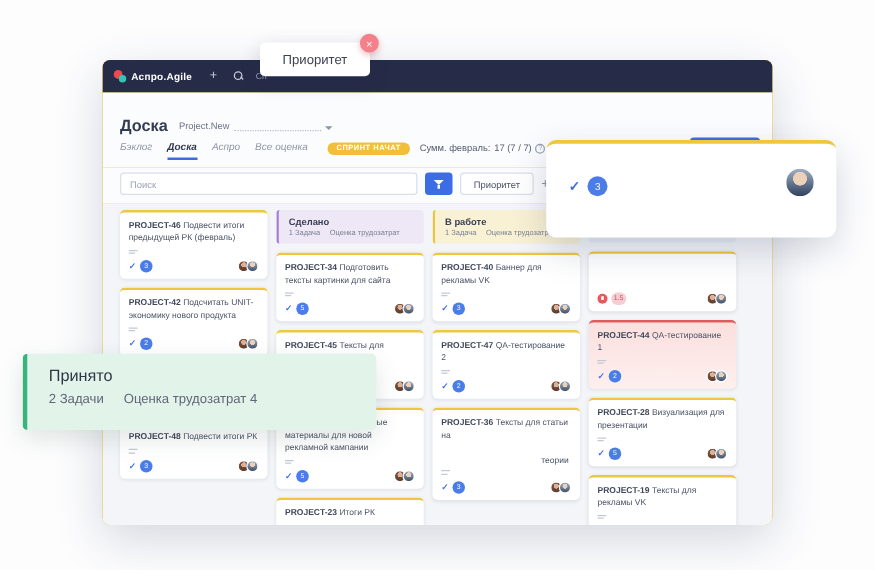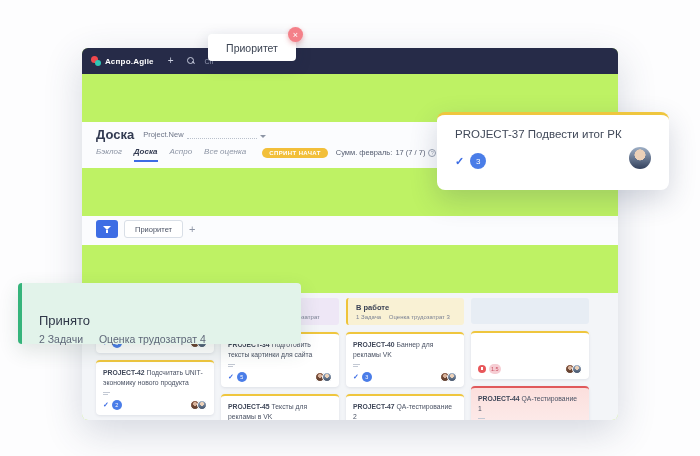--- a/index.html
+++ b/index.html
@@ -1,22 +1,22 @@
 <!DOCTYPE html>
 <html><head>
 <meta charset="utf-8">
 <style>
   * { margin:0; padding:0; box-sizing:border-box; }
   html,body { width:700px; height:456px; overflow:hidden; }
   body { background:#fdfdfe; font-family:"Liberation Sans", sans-serif; position:relative; }
 
   
   .window { position:absolute; left:82px; top:48px; width:536px; height:372px;
-    background:#bef264; border-radius:6px; overflow:hidden;
-    box-shadow:0 12px 38px rgba(50,65,100,.20); display:flex; flex-direction:column;gap:48px; }
+    background:#eab308; border-radius:6px; overflow:hidden;
+    box-shadow:0 12px 38px rgba(50,65,100,.20); display:flex; flex-direction:column; }
 
   
   .navbar { height:26px; background:#262b48; display:flex; align-items:center; padding:0 9px; flex:none; }
   .logo { display:flex; align-items:center; gap:4px; }
   .logo-icon { width:10px; height:10px; position:relative; }
   .logo-icon::before { content:""; position:absolute; left:0; top:0; width:7px; height:7px; border-radius:50% 50% 0 50%; background:#f0484d; }
   .logo-icon::after { content:""; position:absolute; right:0; bottom:0; width:6px; height:6px; border-radius:50%; background:#2fc6b5; }
   .logo-text { color:#fff; font-size:8px; font-weight:bold; letter-spacing:.2px; }
   .nav-plus { color:#cdd2e2; font-size:10px; margin-left:14px; line-height:1; }
   .nav-search { margin-left:13px; position:relative; width:8px; height:8px; }
@@ -36,21 +36,21 @@
   .chat-icon::after { content:""; position:absolute; left:1.5px; top:6px; border-left:2px solid transparent; border-right:2px solid transparent; border-top:2px solid #c6cbdd; }
   .grid-icon { width:8px; height:8px; }
   .grid-icon::before { content:""; position:absolute; left:0; top:0; width:1.6px; height:1.6px; border-radius:50%; background:#c6cbdd;
     box-shadow:3px 0 0 #c6cbdd,6px 0 0 #c6cbdd,0 3px 0 #c6cbdd,3px 3px 0 #c6cbdd,6px 3px 0 #c6cbdd,0 6px 0 #c6cbdd,3px 6px 0 #c6cbdd,6px 6px 0 #c6cbdd; }
   .nav-badge { position:absolute; top:-4px; right:-5px; min-width:8px; height:8px; padding:0 1.5px;
     background:#3f6ce0; color:#fff; font-size:5px; border-radius:4px; display:flex; align-items:center; justify-content:center; }
   .avatar-nav { width:15px; height:15px; border-radius:3px;
     background:radial-gradient(circle at 50% 34%, #ecd1b8 0 29%, rgba(0,0,0,0) 31%), linear-gradient(#9fb0c6,#32405c); }
 
   
-  .toolbar { background:#fbfcfe; padding:4px 14px 0; flex:none; position:relative; }
+  .toolbar { background:#fbfcfe; padding:18px 14px 0; flex:none; position:relative; }
   .tb-row1 { display:flex; align-items:center; height:16px; }
   .page-title { font-size:13px; font-weight:700; color:#333b52; }
   .project-select { margin-left:9px; display:flex; align-items:flex-end; gap:3px; cursor:pointer; }
   .project-name { font-size:7.5px; color:#6d7487; }
   .project-dots { display:inline-block; width:70px; border-bottom:1px dotted #b9c0cc; height:7px; }
   .chev-down { width:0; height:0; border-left:3px solid transparent; border-right:3px solid transparent; border-top:3px solid #8d95a5; margin-bottom:1px; }
   .create-btn { position:absolute; top:36px; right:10px; background:#3d6de4; color:#fff; font-size:8px;
     padding:4px 13px; border:none; border-radius:3px; font-family:inherit; }
   .tb-row2 { display:flex; align-items:center; margin-top:5px; padding-bottom:6px; }
   .tabs { display:flex; gap:12px;font-style:italic; }
@@ -125,21 +125,21 @@
   .preview-footer { display:flex; justify-content:space-between; align-items:center; margin-top:13px; }
   .preview-est { display:flex; align-items:center; gap:6px; }
   .preview-check { color:#3d6de4; font-size:11px; font-weight:bold; }
   .preview-badge { width:16px; height:16px; border-radius:50%; background:#4a7de8; color:#fff; font-size:8px;
     display:flex; align-items:center; justify-content:center; }
   .preview-avatar { width:22px; height:22px; border-radius:50%; margin-top:-6px;
     background:radial-gradient(circle at 50% 36%, #ecd1b8 0 30%, rgba(0,0,0,0) 32%), linear-gradient(#9fb0c6,#32405c); }
   .accepted-panel { position:absolute; left:18px; top:283px; width:283px; height:61px; background:#e2f3ea;
     border-left:4px solid #35b47b; border-radius:4px; box-shadow:0 7px 20px rgba(40,80,60,.14); z-index:25;
     padding:10px 17px; }
-  .accepted-title { font-size:13px; color:#2f3748; font-weight:500;margin-top:20px; }
+  .accepted-title { font-size:13px; color:#2f3748; font-weight:500; }
   .accepted-meta { font-size:10.5px; color:#5f6779; margin-top:5px; }
   .accepted-meta .m2 { margin-left:13px; }
 </style>
 </head>
 <body>
 
 <div class="window">
 
   <div class="navbar">
     <div class="logo">
@@ -171,20 +171,21 @@
       <span class="sprint-badge">СПРИНТ НАЧАТ</span>
       <span class="summary">
         <span>Сумм. февраль:</span>
         <span>17 (7 / 7)</span>
         <span class="info-icon">?</span>
       </span>
     </div>
   </div>
 
   <div class="filter-row">
+    <input class="search-input" placeholder="Поиск" style="">
     <button class="filter-btn">
       <i class="f-top"></i>
         <i class="f-stem"></i>
     </button>
     <button class="chip">Приоритет</button>
     <button class="plus-btn">+</button>
   </div>
 
   <div class="board">
   <div class="col">
@@ -493,21 +494,20 @@
   </div>
 </div>
 </div>
 
 <div class="tooltip">
   <span class="tooltip-text">Приоритет</span>
   <span class="tooltip-close">×</span>
 </div>
 
 <div class="preview-card">
-  <div class="preview-title">PROJECT-37 Подвести итог РК</div>
   <div class="preview-footer">
     <span class="preview-est">
       <span class="preview-check">✓</span>
       <span class="preview-badge">3</span>
     </span>
     <span class="preview-avatar"></span>
   </div>
 </div>
 
 <div class="accepted-panel">

